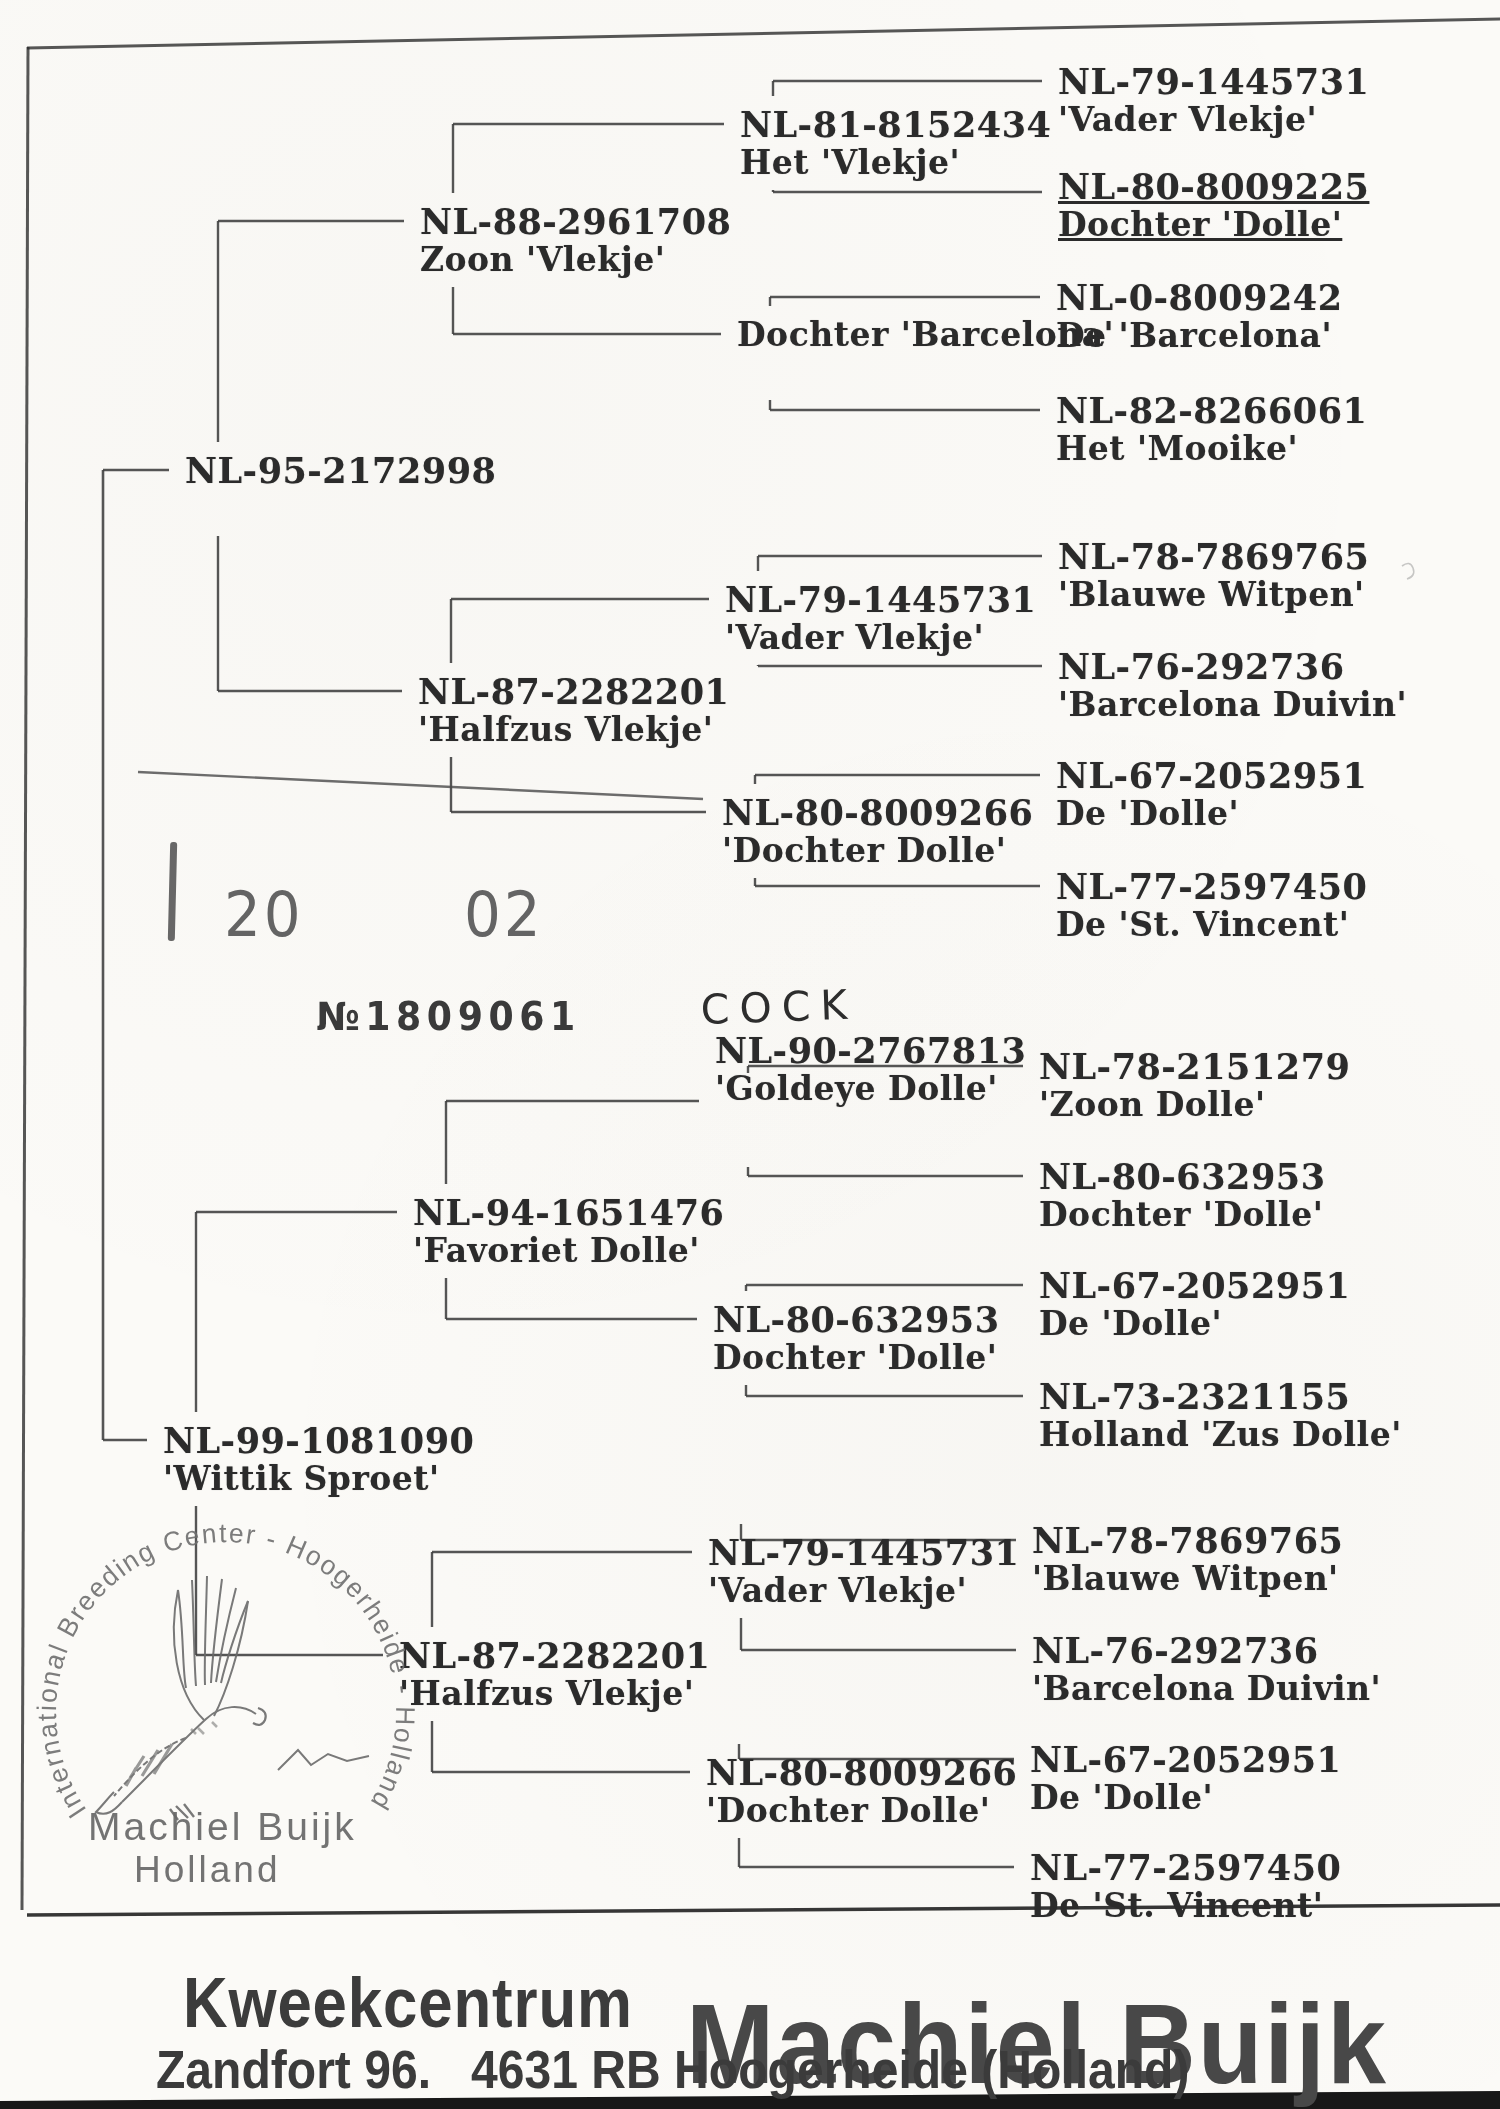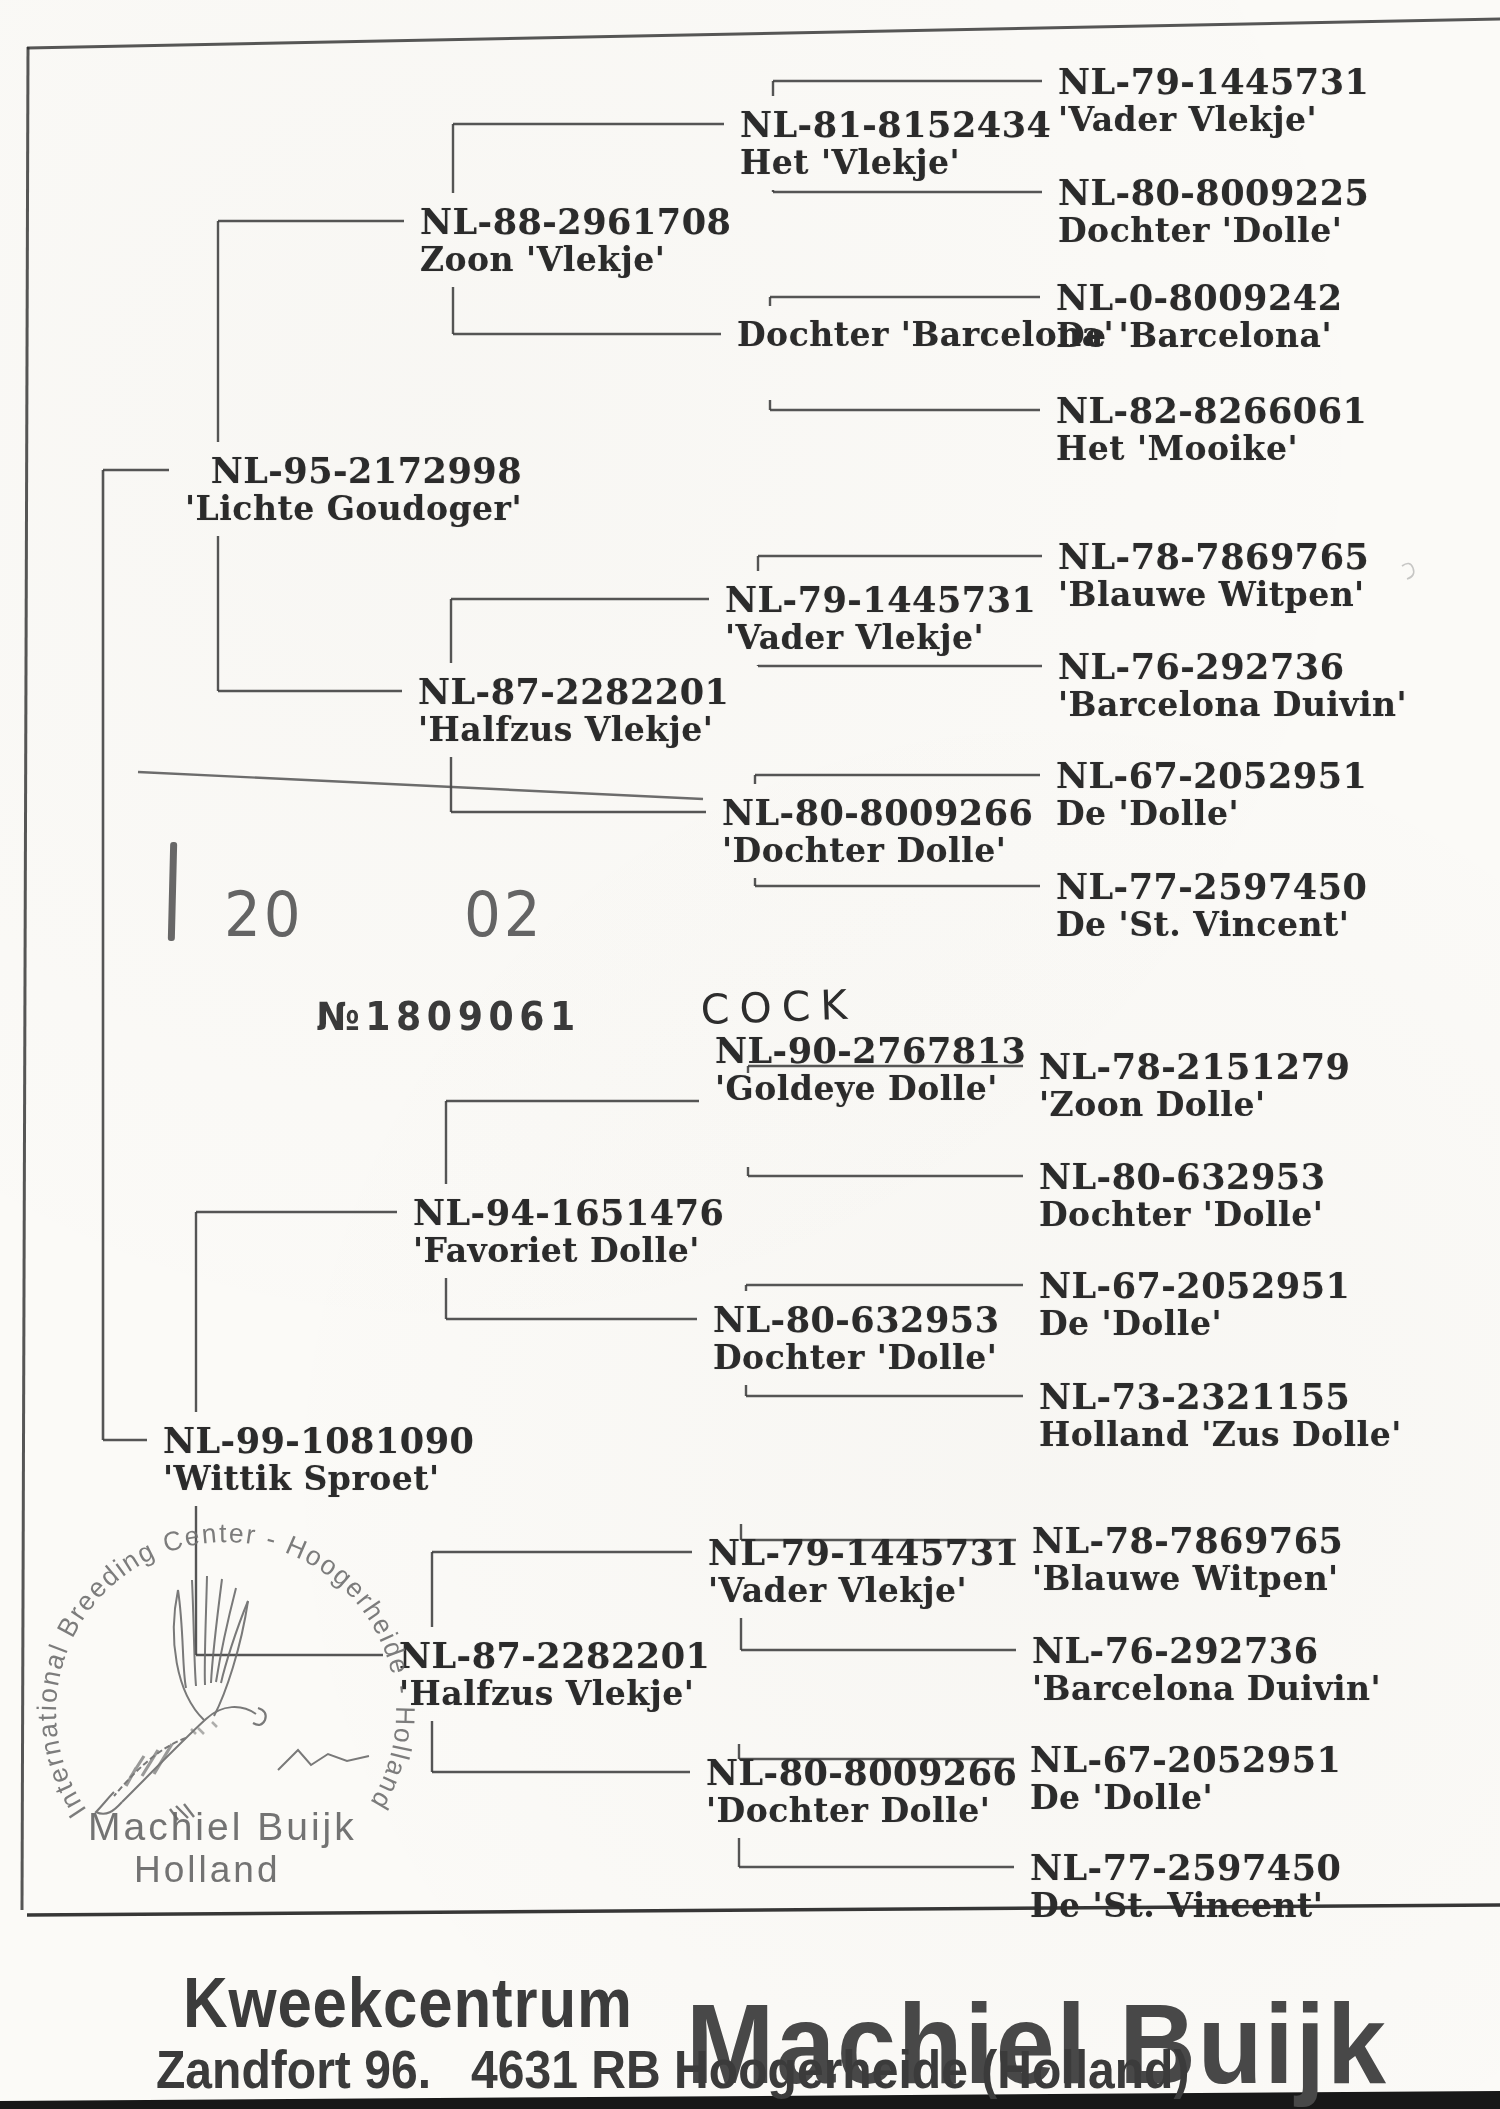--- a/index.html
+++ b/index.html
@@ -99,21 +99,20 @@
       <line x1="27" y1="48" x2="1500" y2="19" stroke="#2e2e2e" stroke-width="3" opacity="0.8"></line>
       <line x1="28" y1="47" x2="22" y2="1910" stroke="#2e2e2e" stroke-width="3" opacity="0.8"></line>
       <line x1="27" y1="1915" x2="1500" y2="1905" stroke="#222" stroke-width="3.5" opacity="0.9"></line>
       <polygon points="0,2101 1500,2091 1500,2109 0,2109" fill="#181818"></polygon>
       <path d="M1402,566 q8,-6 11,2 t-6,11" stroke="#9a9a9a" stroke-width="1.6" fill="none" opacity=".55"></path>
     </svg>
 
   <div id="tree-nodes">
       <div class="node" style="left: 185px; top: 452px; text-align: right;">
         <div class="ring">NL-95-2172998</div>
-        <div class="nm">'Lichte Goudoger'</div>
       </div>
       <div class="node" style="left: 163px; top: 1422px;">
         <div class="ring">NL-99-1081090</div>
         <div class="nm">'Wittik Sproet'</div>
       </div>
       <div class="node" style="left: 420px; top: 203px;">
         <div class="ring">NL-88-2961708</div>
         <div class="nm">Zoon 'Vlekje'</div>
       </div>
       <div class="node" style="left: 418px; top: 673px;">
@@ -156,21 +155,21 @@
         <div class="nm">'Vader Vlekje'</div>
       </div>
       <div class="node" style="left: 706px; top: 1754px;">
         <div class="ring">NL-80-8009266</div>
         <div class="nm">'Dochter Dolle'</div>
       </div>
       <div class="node" style="left: 1058px; top: 63px;">
         <div class="ring">NL-79-1445731</div>
         <div class="nm">'Vader Vlekje'</div>
       </div>
-      <div class="node" style="left: 1058px; top: 174px;">
+      <div class="node" style="left: 1058px; top: 168px; text-decoration: underline;">
         <div class="ring">NL-80-8009225</div>
         <div class="nm">Dochter 'Dolle'</div>
       </div>
       <div class="node" style="left: 1056px; top: 279px;">
         <div class="ring">NL-0-8009242</div>
         <div class="nm">De 'Barcelona'</div>
       </div>
       <div class="node" style="left: 1056px; top: 392px;">
         <div class="ring">NL-82-8266061</div>
         <div class="nm">Het 'Mooike'</div>

